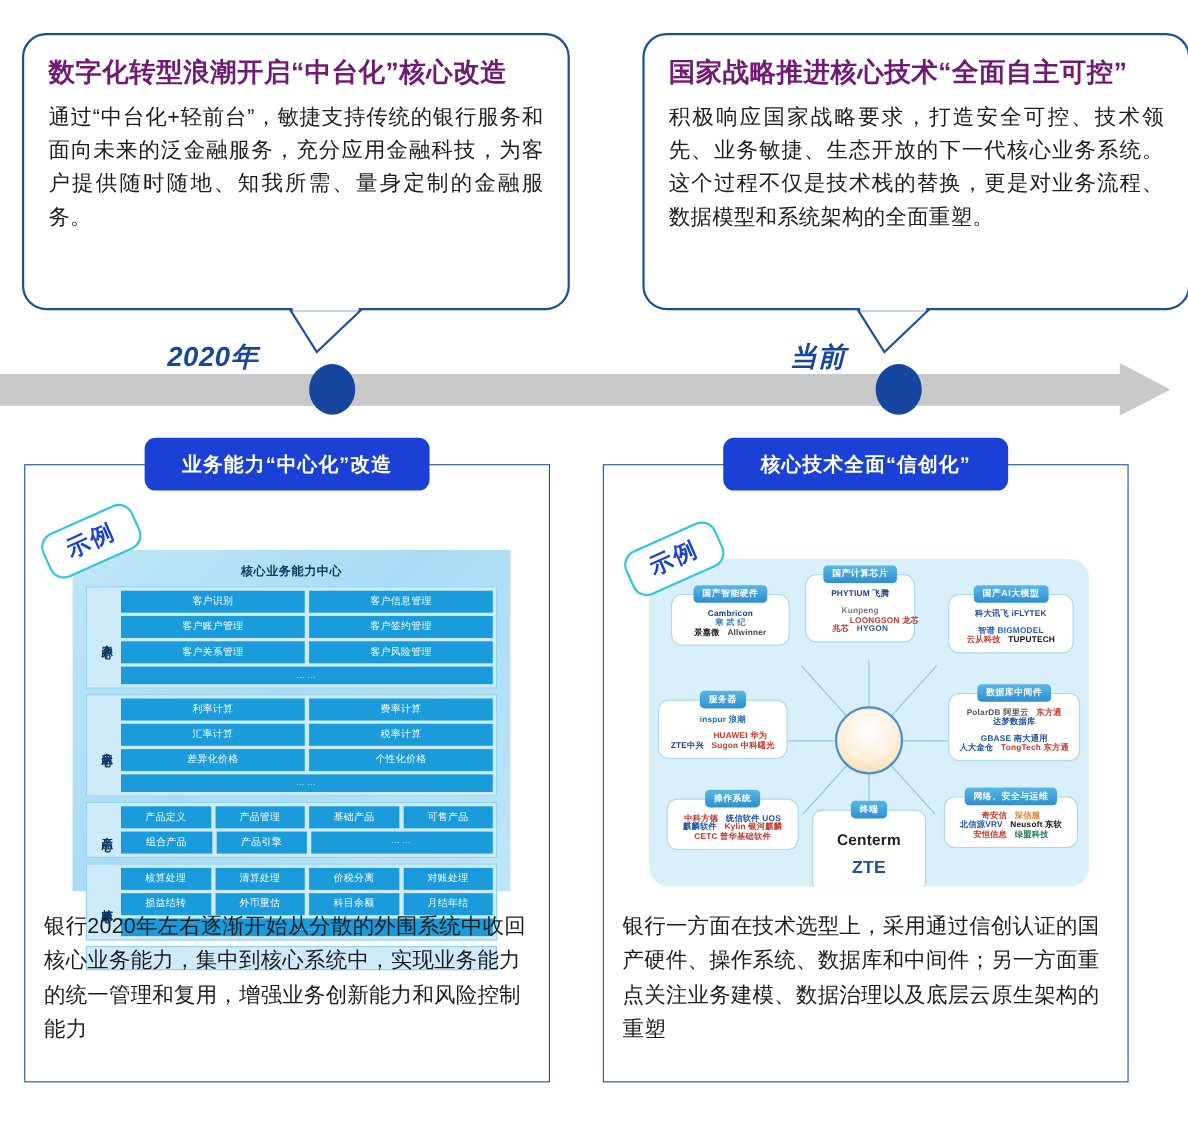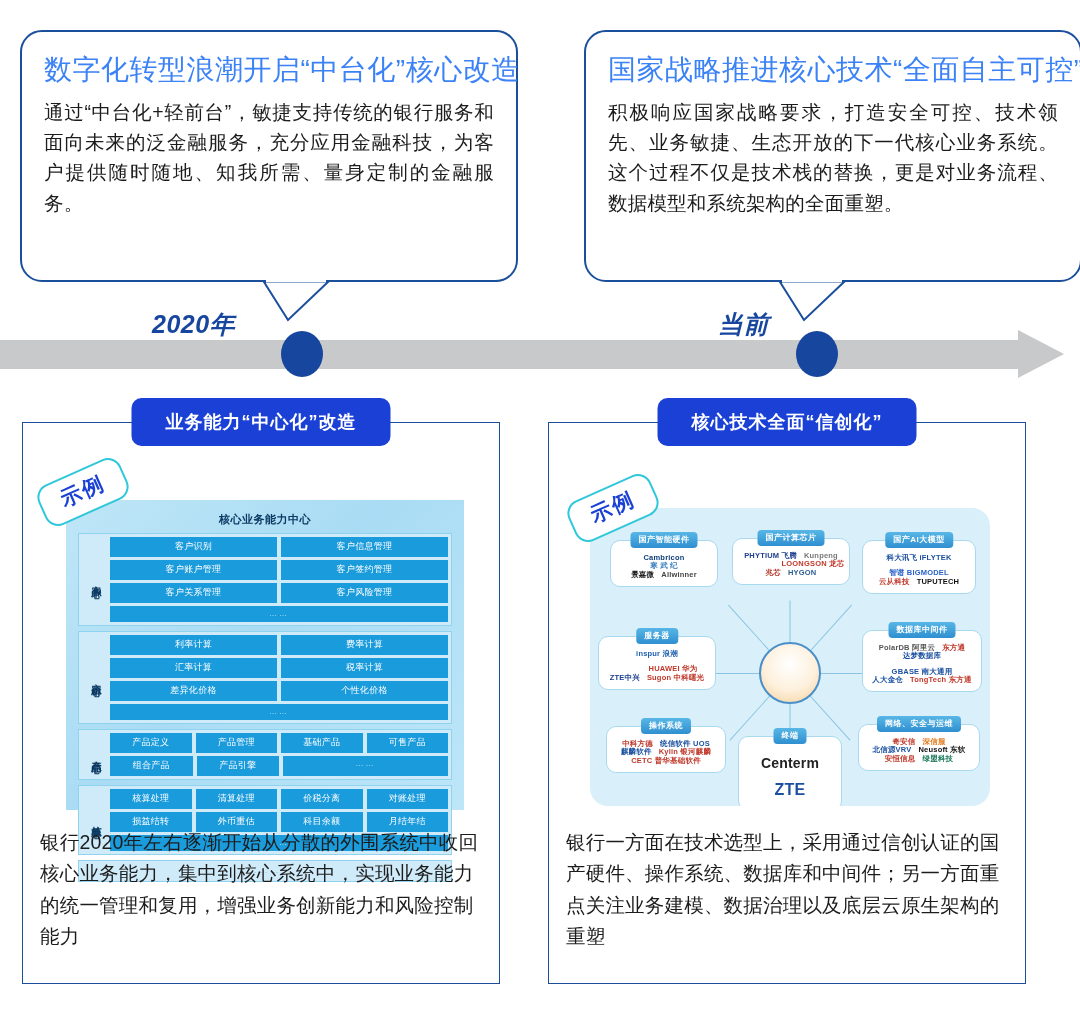--- a/index.html
+++ b/index.html
@@ -13,21 +13,21 @@
 
   
   .bubble {
     position: absolute;
     border: 2px solid #1b4f9c;
     border-radius: 22px;
     background: #ffffff;
     padding: 20px 22px 16px 22px;
   }
   .bubble-title {
-    font-size: 28px; font-weight: normal; color: #3b82f6;
+    font-size: 24px; font-weight: bold; color: #701a75;
     letter-spacing: .5px; margin-bottom: 10px; line-height: 1.25;
     white-space: nowrap;
   }
   .bubble-body {
     font-size: 19.5px; color: #1c1c1c; line-height: 1.55;
     letter-spacing: .2px; text-align: justify;
   }
   .tail { position: absolute; width: 60px; height: 40px; overflow: visible; }
 
   
@@ -317,21 +317,21 @@
         </div>
         <div class="logo-row">
           <span class="logo" style="color:#3a7fbf;">寒 武 纪</span>
         </div>
         <div class="logo-row">
           <span class="logo" style="color:#222;">景嘉微</span>
           <span class="logo" style="color:#444;">Allwinner</span>
         </div>
       </div>
 
-      <div class="eco-node" style="left:142px; top:14px; width:118px;margin-top:16px;">
+      <div class="eco-node" style="left:142px; top:14px; width:100px;">
         <div class="eco-node-title">国产计算芯片</div>
         <div class="logo-row">
           <span class="logo" style="color:#1f3f8f;">PHYTIUM 飞腾</span>
           <span class="logo" style="color:#777;">Kunpeng</span>
         </div>
         <div class="logo-row">
           <span class="logo" style="color:#c0392b;padding-left:44px;">LOONGSON 龙芯</span>
         </div>
         <div class="logo-row">
           <span class="logo" style="color:#b3382b;">兆芯</span>

